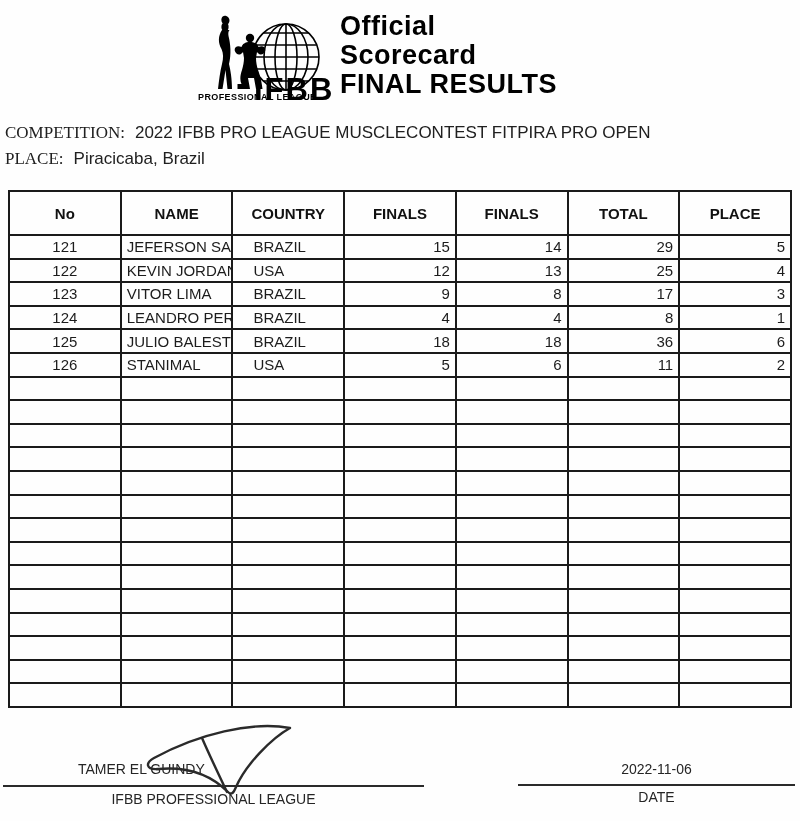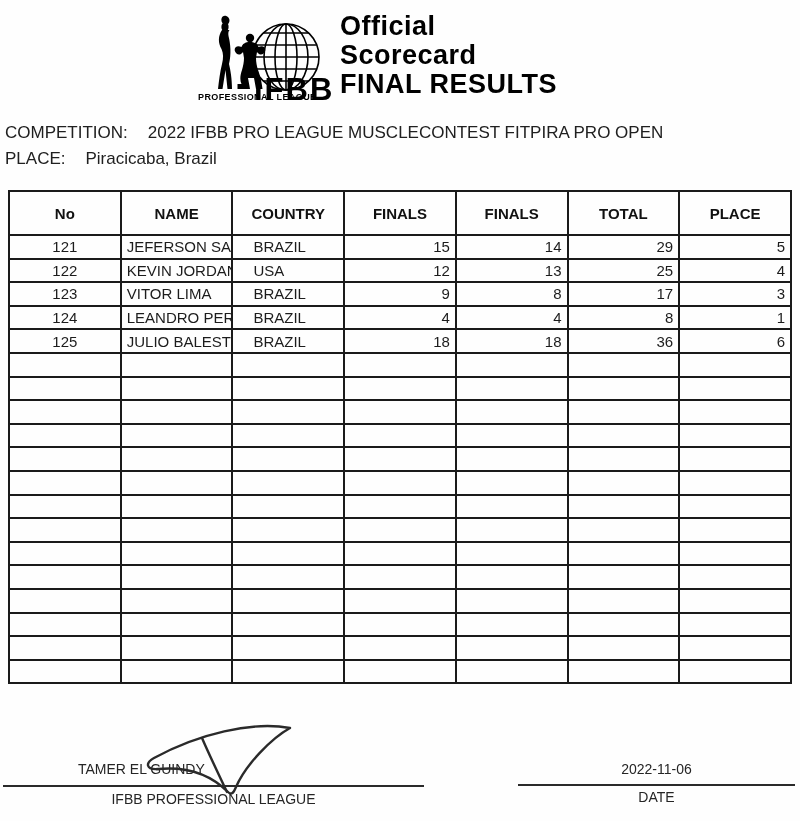--- a/index.html
+++ b/index.html
@@ -27,21 +27,21 @@
   }
   .title-block {
     position: absolute; left: 340px; top: 12px;
     font-weight: bold; color: #000;
     font-size: 27px; line-height: 29px; letter-spacing: 0.5px;
     white-space: nowrap;
   }
 
   
   .info-line { position: absolute; left: 5px; font-size: 17px; color: #202020; white-space: nowrap; }
-  .info-line .lbl { margin-right: 20px; }
+  .info-line .lbl { margin-right: 10px; font-family: Liberation Serif, serif; }
   .line-competition { top: 123px; }
   .line-place { top: 149px; }
   .date-block { position: absolute; left: 523px; top: 149px; font-size: 17px; color: #202020; white-space: nowrap; }
   .date-block .lbl { margin-right: 10px; }
 
   
   table.results {
     position: absolute; left: 8px; top: 190px;
     width: 784px; border-collapse: collapse;
     table-layout: fixed;
@@ -180,20 +180,29 @@
         <tr>
           <td class="c-no">125</td>
           <td class="c-name">JULIO BALESTRIN</td>
           <td class="c-country">BRAZIL</td>
           <td class="c-judging">18</td>
           <td class="c-finals">18</td>
           <td class="c-total">36</td>
           <td class="c-place">6</td>
         </tr>
         <tr>
+          <td class="c-no">126</td>
+          <td class="c-name">STANIMAL</td>
+          <td class="c-country">USA</td>
+          <td class="c-judging">5</td>
+          <td class="c-finals">6</td>
+          <td class="c-total">11</td>
+          <td class="c-place">2</td>
+        </tr>
+        <tr>
           <td class="c-no"></td>
           <td class="c-name"></td>
           <td class="c-country"></td>
           <td class="c-judging"></td>
           <td class="c-finals"></td>
           <td class="c-total"></td>
           <td class="c-place"></td>
         </tr>
         <tr>
           <td class="c-no"></td>

